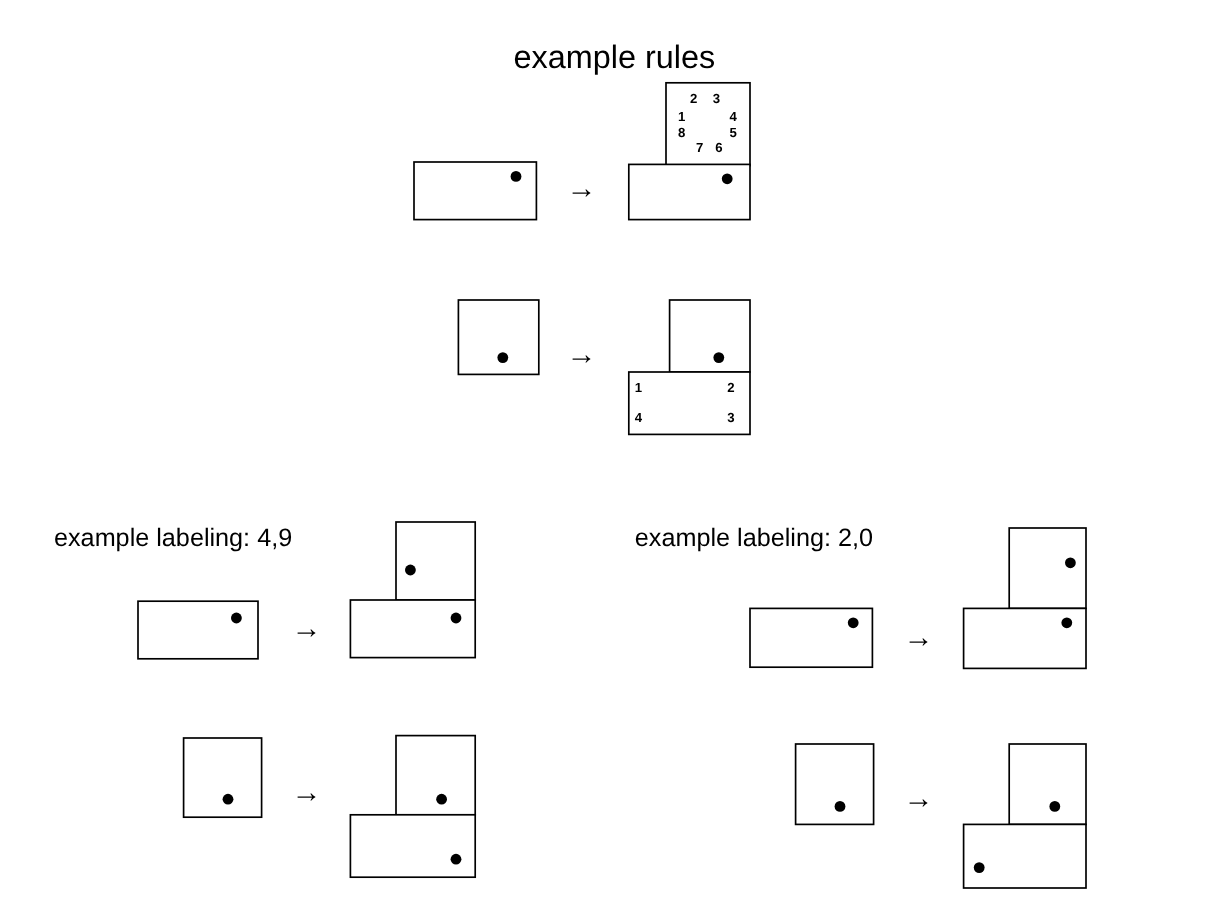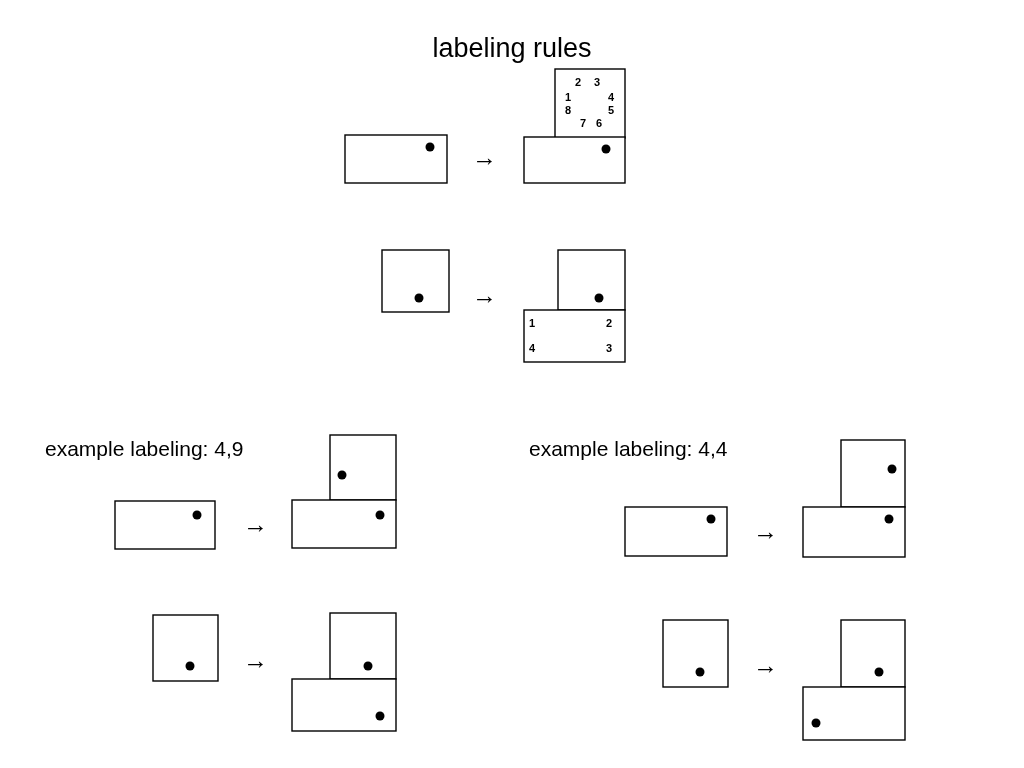--- a/index.html
+++ b/index.html
@@ -64,21 +64,21 @@
   .cell-label {
     font-family: "Liberation Sans", sans-serif;
     font-size: 11px;
     font-weight: bold;
     fill: #000000;
   }
 </style>
 </head>
 <body>
 
-<h1 id="page-title">labeling rules</h1>
+<h1 id="page-title">example rules</h1>
 
 <div id="figures-layer">
     <div class="figure" style="left: 341px; top: 131px;">
       <svg width="110" height="56">
         <rect x="4" y="4" width="102" height="48" class="shape-rect"></rect>
         <circle cx="89" cy="16" r="4.5" class="shape-dot"></circle>
       </svg>
     </div>
     <span class="arrow" style="left: 472px; top: 145px;">→</span>
     <div class="figure" style="left: 520px; top: 65px;">
@@ -138,21 +138,21 @@
     </div>
     <span class="arrow" style="left: 243px; top: 648px;">→</span>
     <div class="figure" style="left: 288px; top: 609px;">
       <svg width="112" height="126">
         <rect x="42" y="4" width="66" height="66" class="shape-rect"></rect>
         <rect x="4" y="70" width="104" height="52" class="shape-rect"></rect>
         <circle cx="80" cy="57" r="4.5" class="shape-dot"></circle>
         <circle cx="92" cy="107" r="4.5" class="shape-dot"></circle>
       </svg>
     </div>
-    <div class="caption right-caption">example labeling: 4,4</div>
+    <div class="caption right-caption">example labeling: 2,0</div>
     <div class="figure" style="left: 621px; top: 503px;">
       <svg width="110" height="57">
         <rect x="4" y="4" width="102" height="49" class="shape-rect"></rect>
         <circle cx="90" cy="16" r="4.5" class="shape-dot"></circle>
       </svg>
     </div>
     <span class="arrow" style="left: 753px; top: 519px;">→</span>
     <div class="figure" style="left: 799px; top: 436px;">
       <svg width="110" height="125">
         <rect x="42" y="4" width="64" height="67" class="shape-rect"></rect>

